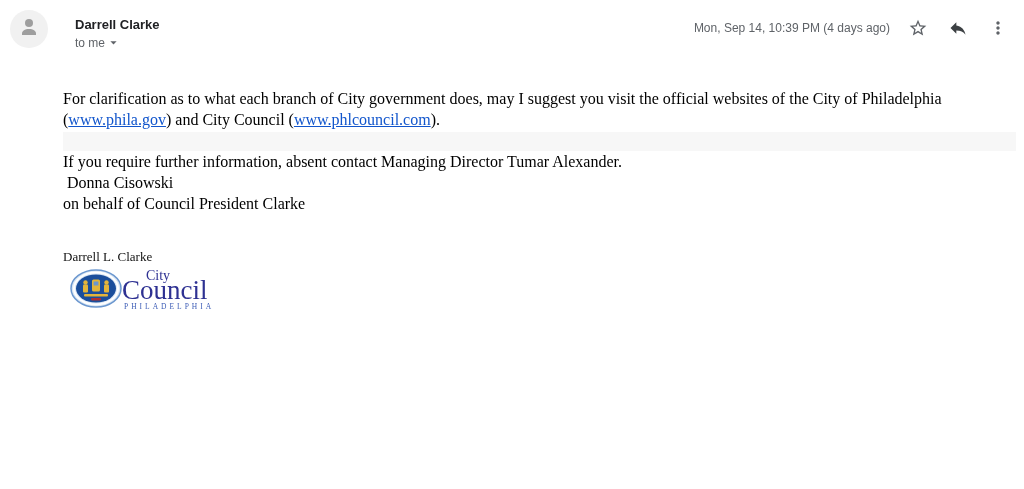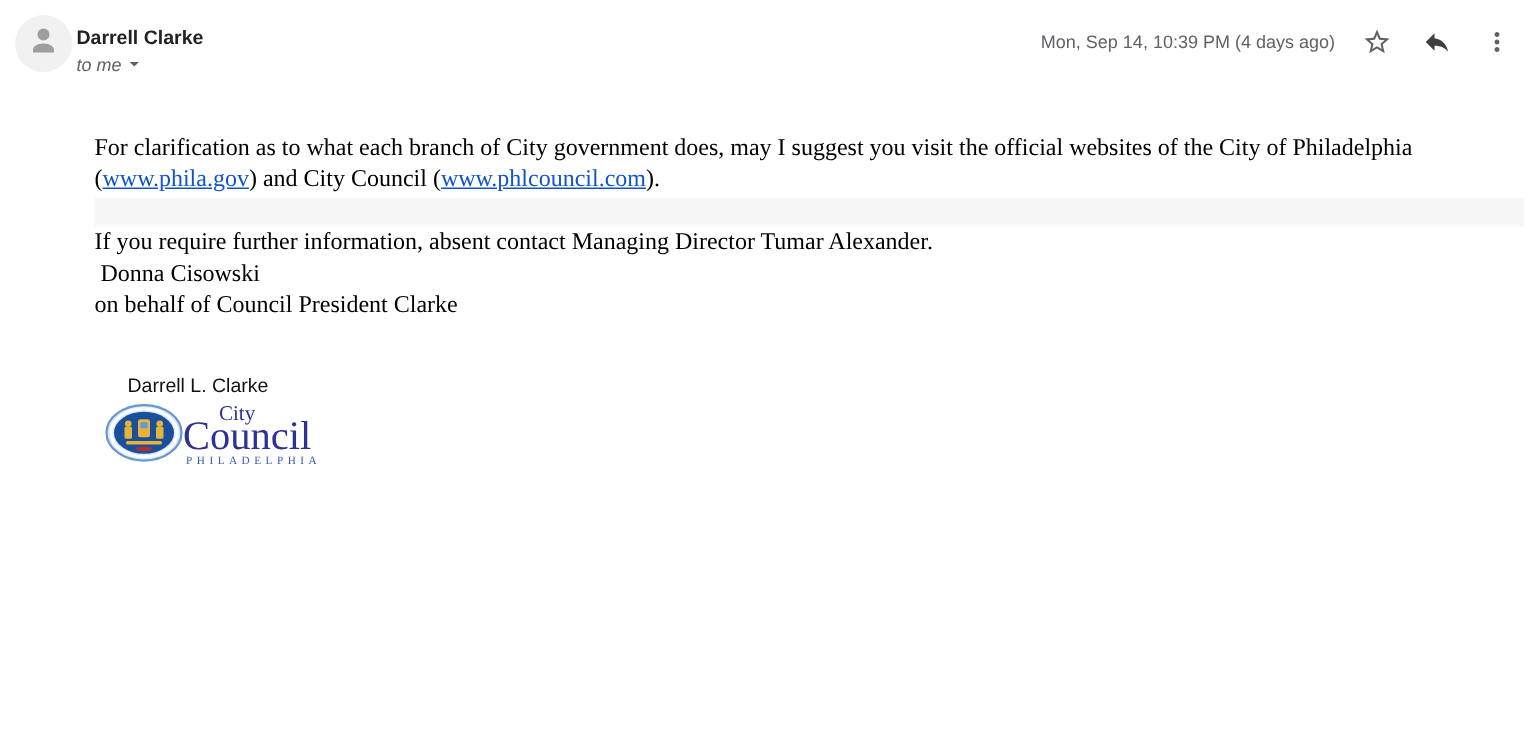--- a/index.html
+++ b/index.html
@@ -4,23 +4,23 @@
 <style>
   html,body{margin:0;padding:0;background:#fff;}
   .page{position:relative;width:1024px;height:489px;background:#fff;overflow:hidden;
         font-family:"Liberation Sans",sans-serif;}
 
   
   .email-header{position:relative;height:58px;}
   .avatar{position:absolute;left:10px;top:10px;width:38px;height:38px;border-radius:50%;
           background:#f1f1f1;display:flex;align-items:center;justify-content:center;}
   .avatar svg{fill:#9e9e9e;}
-  .sender-block{position:absolute;left:51px;top:17px;}
+  .sender-block{position:absolute;left:75px;top:17px;}
   .sender-name{font-size:13px;font-weight:bold;color:var(--text-primary);line-height:15px;}
-  .recipient-row{display:flex;align-items:center;gap:1px;margin-top:3px;cursor:pointer;font-style:italic;}
+  .recipient-row{display:flex;align-items:center;gap:1px;margin-top:3px;cursor:pointer;}
   .recipient-label{font-size:12px;color:var(--icon-gray);line-height:14px;}
   .chevron svg{fill:var(--icon-gray);display:block;}
   .header-meta{position:absolute;right:14px;top:16px;display:flex;align-items:center;gap:16px;text-align:right;}
   .date{font-size:12px;color:var(--icon-gray);white-space:nowrap;}
   .icon-btn{background:none;border:none;padding:2px;margin:0;cursor:pointer;line-height:0;}
   .icon-btn svg{display:block;}
   .star svg{fill:var(--icon-gray);}
   .reply svg{fill:#3c4043;}
   .more svg{fill:var(--icon-gray);}
 
@@ -29,22 +29,22 @@
               font-size:16px;color:#000;}
   .email-body p{margin:0;line-height:21px;}
   .prewrap{white-space:pre-wrap;}
   .p2{margin-top:22px;}
   .band{margin-top:2px;height:19px;background:var(--highlight-band);}
   .p3{margin-top:7px;}
   .signoff{margin-top:42px;}
   a.body-link{color:var(--link);text-decoration:underline;cursor:pointer;}
 
   
-  .signature-sans{margin-top:33px;font-family:Liberation Sans, sans-serif;font-size:13px;
-                  line-height:19px;color:#111;margin-left:22px;}
+  .signature-sans{margin-top:33px;font-family:Liberation Serif, serif;font-size:13px;
+                  line-height:19px;color:#111;}
   .logo{margin:2px 0 0 7px;width:154px;}
   .logo svg{display:block;}
   .logo text{font-family:"Liberation Serif",serif;}
   .word-main{font-size:27px;fill:var(--logo-blue);}
   .word-top{font-size:14px;fill:var(--logo-blue);}
   .word-sub{font-size:7.5px;letter-spacing:3px;fill:#3b5bb5;font-family:"Liberation Sans",sans-serif;}
 </style>
 </head>
 <body>
 

